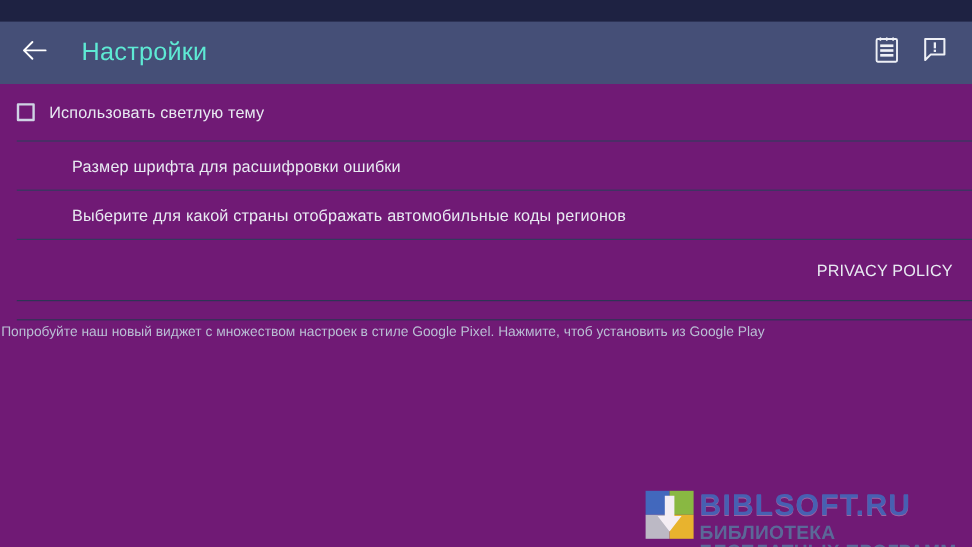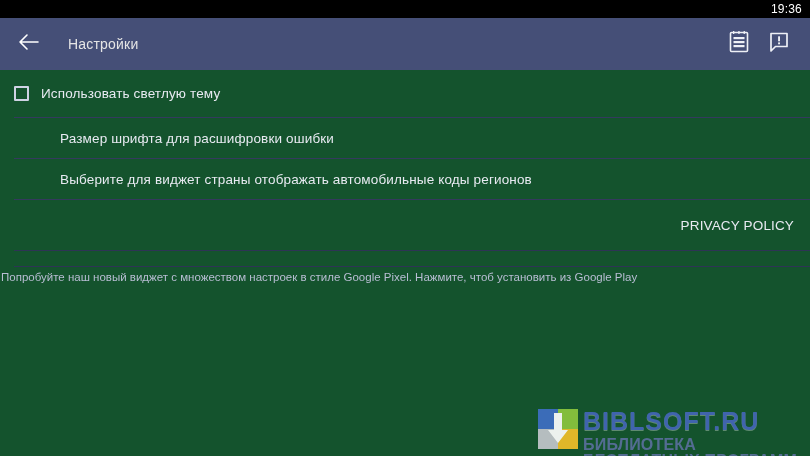--- a/index.html
+++ b/index.html
@@ -53,22 +53,22 @@
   }
   .back-btn {
     width: 30px; height: 30px;
     display: flex;
     align-items: center;
     justify-content: center;
     cursor: pointer;
     flex: 0 0 auto;
   }
   .app-title {
-    color: #e5e5e5;
-    font-size: 14px;
+    color: #5eead4;
+    font-size: 21px;
     margin-left: 24px;
     letter-spacing: 0.2px;
     white-space: nowrap;
   }
   .app-bar-spacer { flex: 1 1 auto; }
   .bar-icon {
     width: 34px; height: 34px;
     display: flex;
     align-items: center;
     justify-content: center;
@@ -76,21 +76,21 @@
     flex: 0 0 auto;
   }
   .bar-icon + .bar-icon { margin-left: 6px; }
 
   
   .content {
     position: absolute;
     top: 70px; left: 0;
     width: 810px;
     height: 386px;
-    background: #14532d;
+    background: #701a75;
   }
   .list-row {
     position: relative;
     box-sizing: border-box;
     padding: 0 16px 0 14px;
     display: flex;
     align-items: center;
     cursor: pointer;
   }
   .row-h-check { height: 47px; }
@@ -238,23 +238,20 @@
     letter-spacing: 0.2px;
     color: #5a6f9c;
     margin-top: 3px;
   }
 </style>
 </head>
 <body>
 
 <div id="screen">
 
-  <div class="status-bar">
-    <span class="status-time">19:36</span>
-  </div>
 
   <div class="app-bar">
     <div class="back-btn">
       <span>
         <svg width="22" height="18" viewBox="0 0 22 18" fill="none">
           <path d="M20 9H2M2 9L9 2M2 9L9 16" stroke="#ffffff" stroke-width="1.6" stroke-linecap="round" stroke-linejoin="round"></path>
         </svg>
       </span>
     </div>
     <div class="app-title">Настройки</div>
@@ -292,21 +289,21 @@
       <span class="row-label">Использовать светлую тему</span>
     </div>
     <div class="divider"></div>
 
     <div class="list-row row-h-std">
       <span class="row-label">Размер шрифта для расшифровки ошибки</span>
     </div>
     <div class="divider"></div>
 
     <div class="list-row row-h-std">
-      <span class="row-label">Выберите для виджет страны отображать автомобильные коды регионов</span>
+      <span class="row-label">Выберите для какой страны отображать автомобильные коды регионов</span>
     </div>
     <div class="divider"></div>
 
     <div class="list-row row-h-tall">
       <span class="row-label">PRIVACY POLICY</span>
     </div>
     <div class="divider thin"></div>
     <div style="height:15px"></div>
     <div class="divider thin"></div>
 

